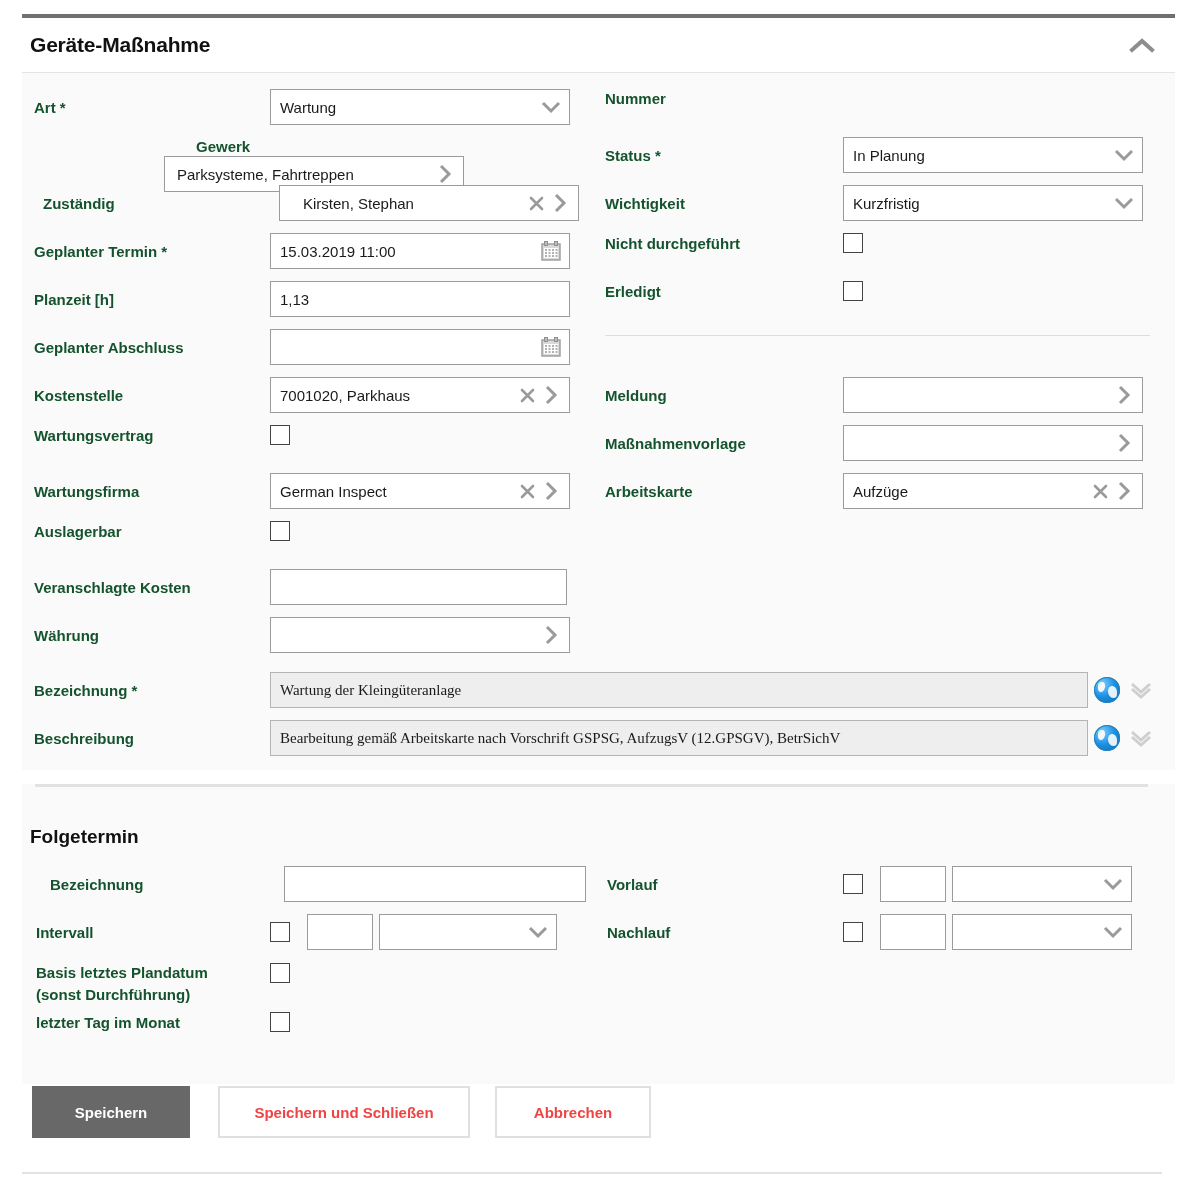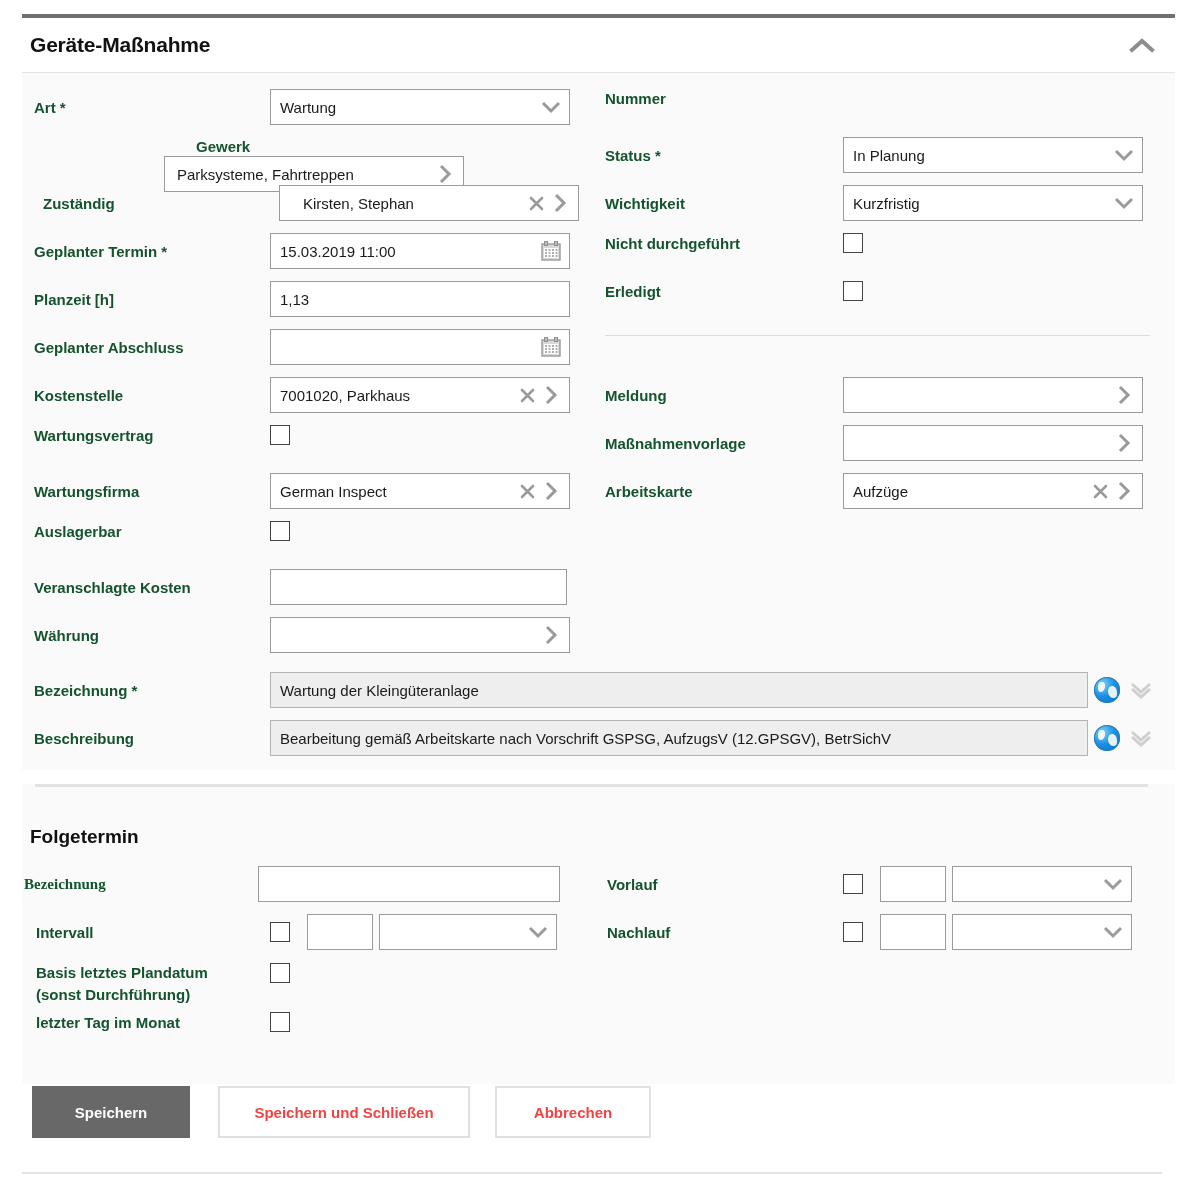--- a/index.html
+++ b/index.html
@@ -95,20 +95,21 @@
     color: #1a1a1a;
   }
   .ctrl .val {
     flex: 1 1 auto;
     white-space: nowrap;
     overflow: hidden;
   }
   .ctrl.readonly-grey {
     background: #eeeeee;
     border: 1px solid #b4b4b4;
+    font-family: Liberation Serif, serif;
   }
 
   .icon-btn {
     flex: 0 0 auto;
     width: 24px;
     height: 30px;
     display: flex;
     align-items: center;
     justify-content: center;
     cursor: pointer;
@@ -526,21 +527,21 @@
         </span>
       </div>
 
     </div>
   </div>
 
   <div class="section2">
     <div class="sec-topline"></div>
     <div class="sec-title">Folgetermin</div>
 
-    <div class="row" style="left:2px; top:82px; width:560px;font-family:Liberation Serif, serif;">
+    <div class="row" style="left:28px; top:82px; width:560px;">
       <div class="lbl" style="width:234px;">Bezeichnung</div>
       <div class="ctrl" style="width:302px;">
         <span class="val"></span>
       </div>
     </div>
 
     <div class="row" style="left:14px; top:130px; width:570px;">
       <div class="lbl" style="width:234px;">Intervall</div>
       <div class="checkbox"></div>
       <div class="ctrl" style="width:66px; margin-left:17px;">

